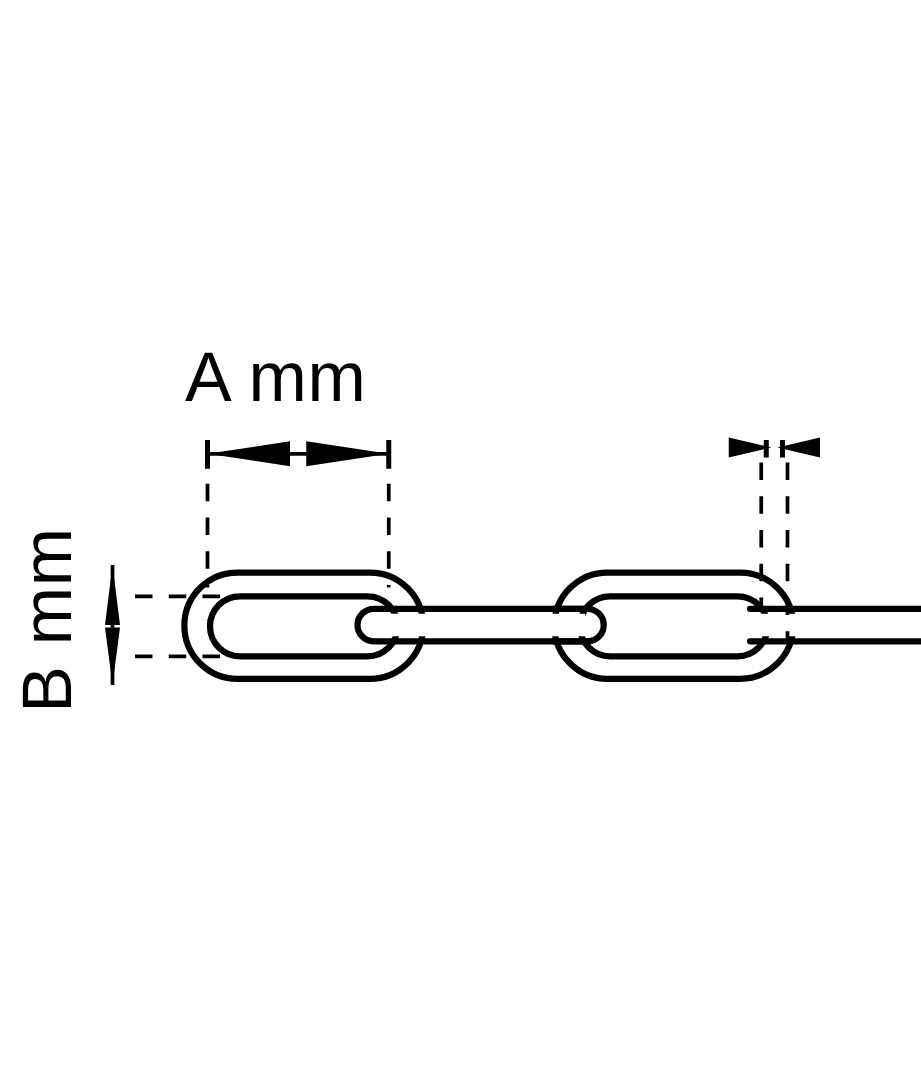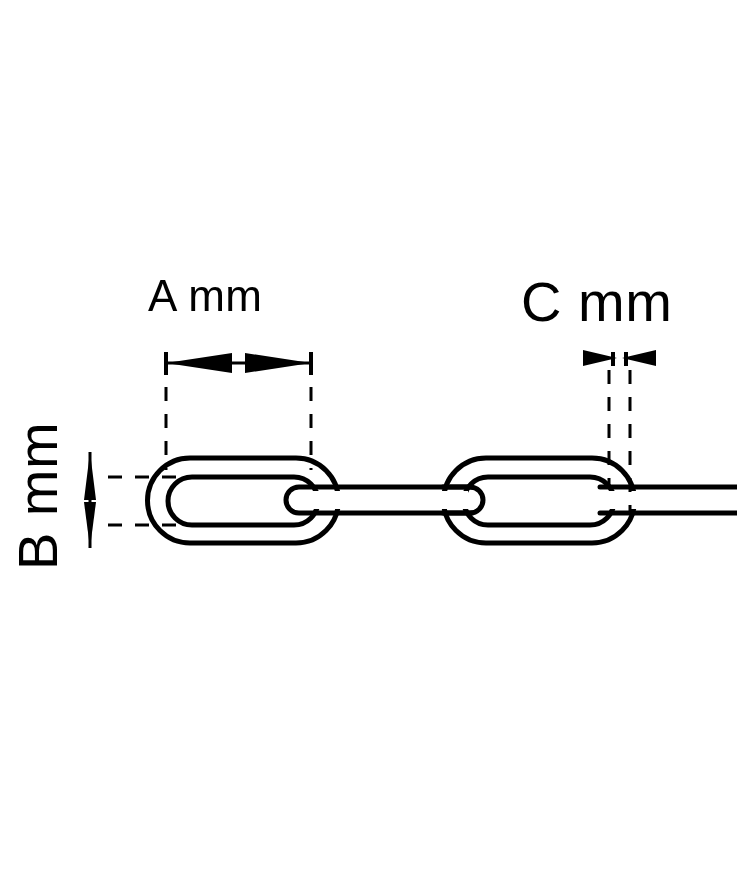--- a/index.html
+++ b/index.html
@@ -32,21 +32,21 @@
     font-family: "Liberation Sans", sans-serif;
     font-weight: 400;
     color: #000000;
     white-space: pre;
     line-height: 1;
     letter-spacing: 0.5px;
   }
   #label-a {
     left: 148px;
     top: 274px;
-    font-size: 44px;
+    font-size: 56px;
   }
   #label-c {
     left: 521px;
     top: 274px;
     font-size: 56px;
   }
   #label-b {
     left: 38px;
     top: 496px;
     font-size: 56px;
@@ -136,15 +136,14 @@
       <line x1="613" y1="352" x2="613" y2="366" stroke-width="4"></line>
       <line x1="626" y1="352" x2="626" y2="366" stroke-width="4"></line>
     </g>
 
   </svg>
 
   <div class="dim-label" id="label-a">A mm</div>
 
   <div class="dim-label" id="label-b">B mm</div>
 
-  <div class="dim-label" id="label-c">C mm</div>
 
 </div>
 
 </body></html>

